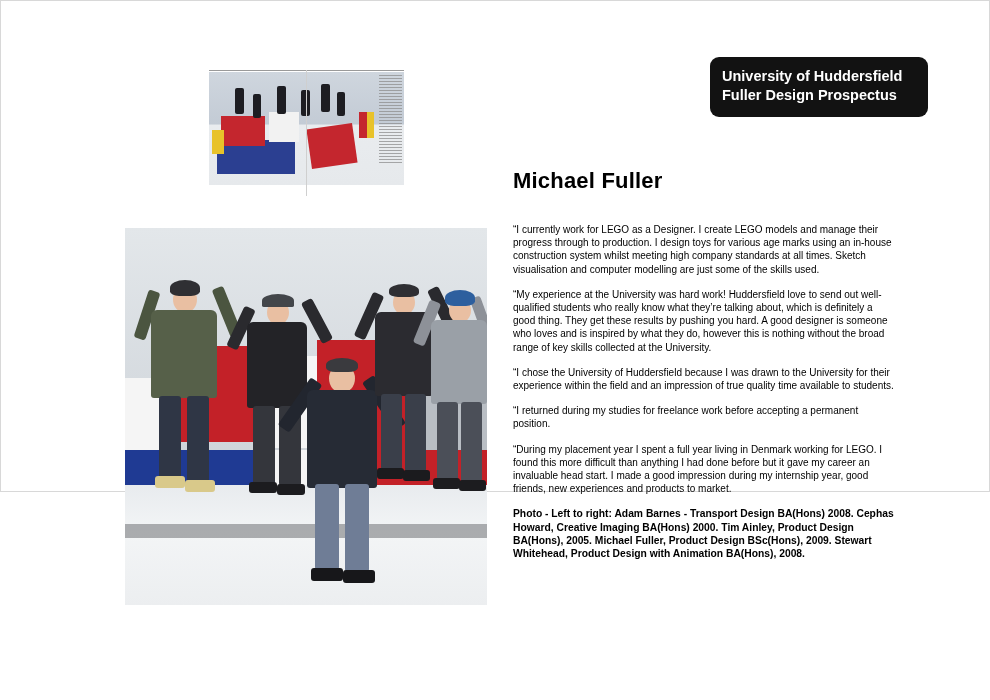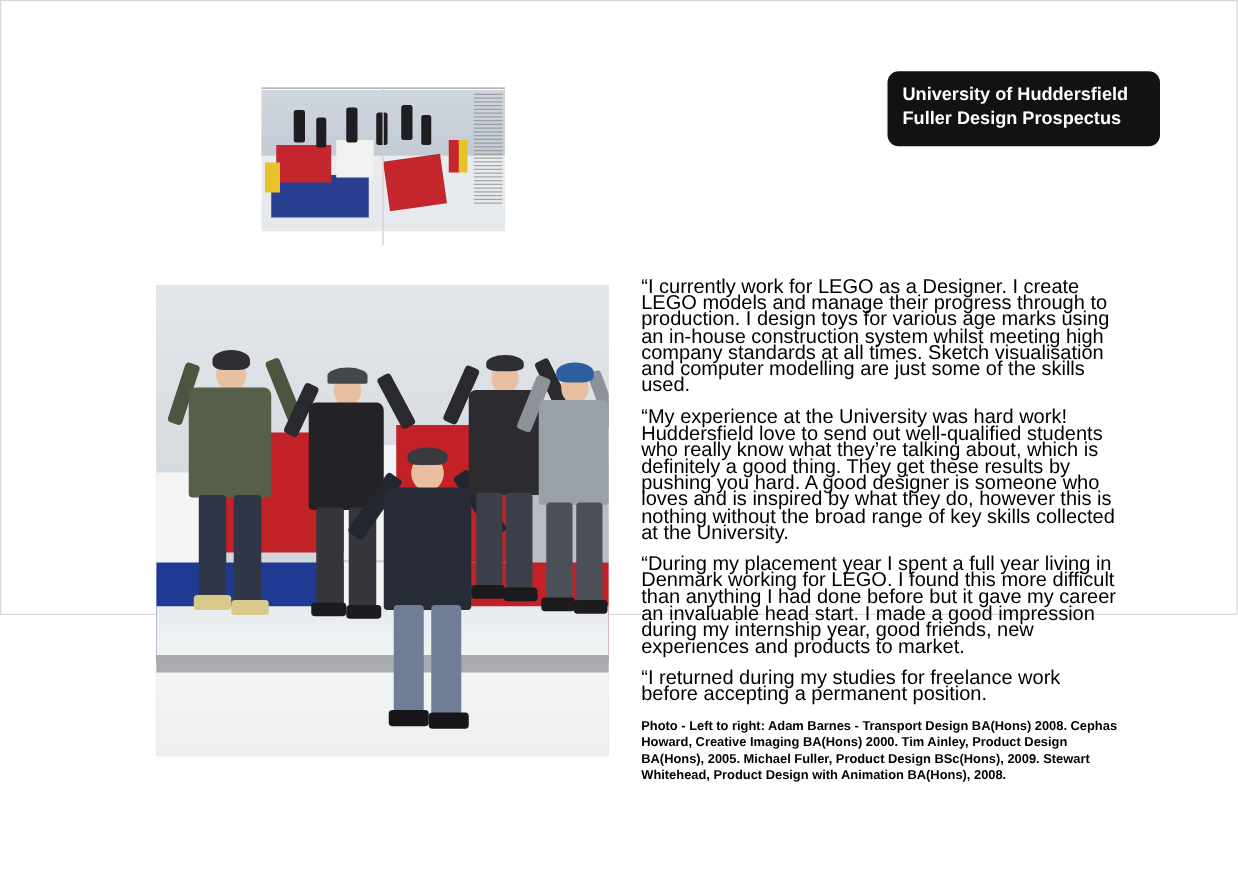--- a/index.html
+++ b/index.html
@@ -56,21 +56,21 @@
     left: 512px;
     top: 222px;
     width: 382px;
   }
   .subhead {
     font-size: 10.5px;
     font-weight: bold;
     margin: 0 0 11px 0;
   }
   .para {
-    font-size: 16px;
+    font-size: 10px;
     line-height: 13.2px;
     margin: 0 0 12px 0;
     text-align: left;
   }
   .caption {
     font-size: 10.3px;
     line-height: 13.2px;
     font-weight: bold;
     margin: 5px 0 0 0;
   }
@@ -289,22 +289,24 @@
       <div class="p-head" style="left:324px; top:70px;  width:22px; height:25px;"></div>
       <div class="p-hat" style="left:320px; top:62px;  width:30px; height:16px; background:#2d5f9e;"></div>
       <div class="p-body" style="left:306px; top:92px;  width:56px; height:84px; background:#9aa0a7;"></div>
       <div class="p-leg" style="left:312px; top:174px; width:21px; height:78px; background:#4b4f58;"></div>
       <div class="p-leg" style="left:336px; top:174px; width:21px; height:80px; background:#4b4f58;"></div>
       <div class="p-shoe" style="left:308px; top:250px; width:27px; height:11px; background:#1c1c1f;"></div>
       <div class="p-shoe" style="left:334px; top:252px; width:27px; height:11px; background:#1c1c1f;"></div>
     </div>
   </div>
 
+  <h1 class="headline">Michael Fuller</h1>
 
   <div class="body-col">
     <p class="para">“I currently work for LEGO as a Designer. I create LEGO models and manage their progress through to production. I design toys for various age marks using an in-house construction system whilst meeting high company standards at all times. Sketch visualisation and computer modelling are just some of the skills used.</p>
     <p class="para">“My experience at the University was hard work! Huddersfield love to send out well-qualified students who really know what they’re talking about, which is definitely a good thing. They get these results by pushing you hard. A good designer is someone who loves and is inspired by what they do, however this is nothing without the broad range of key skills collected at the University.</p>
+    <p class="para">“I chose the University of Huddersfield because I was drawn to the University for their experience within the field and an impression of true quality time available to students.</p>
+    <p class="para">“I returned during my studies for freelance work before accepting a permanent position.</p>
     <p class="para">“During my placement year I spent a full year living in Denmark working for LEGO. I found this more difficult than anything I had done before but it gave my career an invaluable head start. I made a good impression during my internship year, good friends, new experiences and products to market.</p>
-    <p class="para">“I returned during my studies for freelance work before accepting a permanent position.</p>
     <p class="caption">Photo - Left to right: Adam Barnes - Transport Design BA(Hons) 2008. Cephas Howard, Creative Imaging BA(Hons) 2000. Tim Ainley, Product Design BA(Hons), 2005. Michael Fuller, Product Design BSc(Hons), 2009. Stewart Whitehead, Product Design with Animation BA(Hons), 2008.</p>
   </div>
 
 </div>
 
 </body></html>

